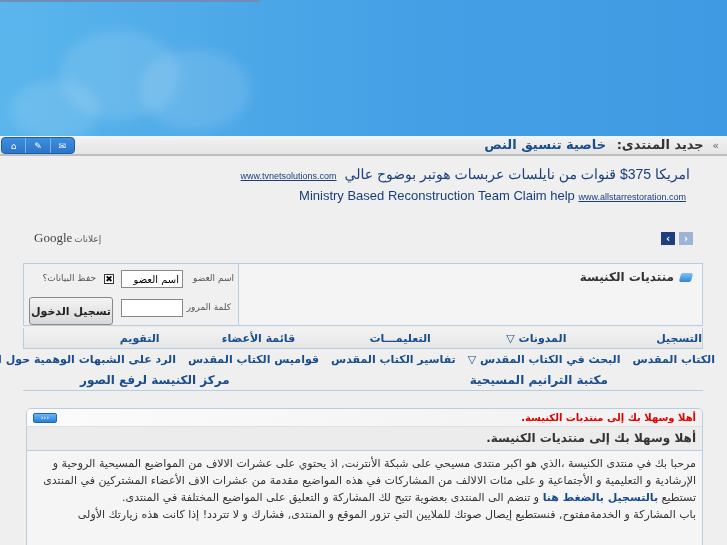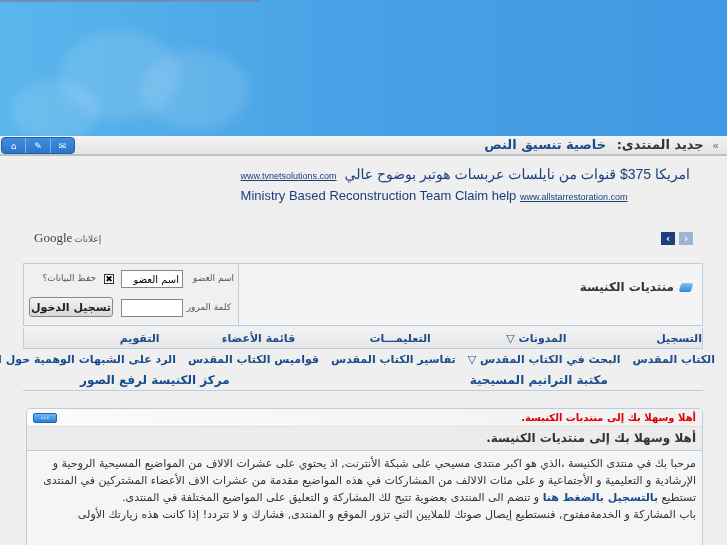--- a/index.html
+++ b/index.html
@@ -32,50 +32,50 @@
   .nav-icons .ic { flex: 1; display: flex; align-items: center; justify-content: center; color: #fff; font-size: 9px; border-right: 1px solid #7fb2e8; cursor: pointer; }
   .nav-icons .ic:last-child { border-right: none; }
   .newest {
     position: absolute; right: 8px; top: 1px; font-size: 13px; font-weight: bold; direction: rtl; color: #333;
   }
   .newest .lbl { color: #333; }
   .newest .link { color: #1a4d8c; margin-right: 6px; }
   .newest .arrow { color: #666; font-weight: normal; font-size: 11px; margin-left: 4px; }
 
   .ads {
-    position: absolute; right: 37px; top: 164px; direction: rtl; text-align: left;
+    position: absolute; right: 37px; top: 164px; direction: rtl; text-align: right;
   }
   .ad-line { font-size: 13px; color: #1a3e7a; height: 21px; line-height: 21px; white-space: nowrap; font-family: "Liberation Sans", sans-serif; }
   .ad-line .url { font-size: 9px; color: #1a3e7a; text-decoration: underline; margin-right: 4px; }
   .ad-line.big { font-size: 14px; }
   .google-ads { position: absolute; left: 34px; top: 230px; font-size: 13px; color: #444; font-family: "Liberation Serif", serif; }
   .google-ads .lbl { font-size: 9px; color: #555; font-family: "DejaVu Sans", sans-serif; margin-left: 2px; }
   .ad-nav { position: absolute; left: 661px; top: 232px; display: flex; gap: 4px; }
   .ad-nav div { width: 14px; height: 13px; display: flex; align-items: center; justify-content: center; color: #fff; font-size: 10px; font-weight: bold; cursor: pointer; }
   .ad-nav .prev { background: #1e3f7e; }
   .ad-nav .next { background: #9fb4d4; }
 
   .login-block {
     position: absolute; left: 23px; top: 263px; width: 680px; height: 63px;
     border: 1px solid #b8cde0; background: #f4f4f4;
   }
   .login-form {
     position: absolute; left: 0; top: 0; width: 215px; height: 61px;
     border-right: 1px solid #b8cde0; background: #f0f0f0;
   }
   .forum-title {
-    position: absolute; right: 10px; top: 16px; direction: rtl; font-size: 12px; font-weight: bold; color: #333;
+    position: absolute; right: 10px; top: 6px; direction: rtl; font-size: 12px; font-weight: bold; color: #333;
     display: flex; align-items: center; gap: 6px;
   }
   .forum-title .fico { width: 12px; height: 9px; background: linear-gradient(#7fc4f2, #2f86d6); border-radius: 2px; transform: skewX(-15deg); }
   .lf-label { position: absolute; font-size: 9px; color: #555; direction: rtl; }
   .lf-input { position: absolute; height: 18px; border: 1px solid #888; background: #fff; font-size: 10px; direction: rtl; padding: 0 3px; font-family: "DejaVu Sans", sans-serif; }
   .lf-check { position: absolute; width: 10px; height: 10px; border: 1px solid #333; background: #fff; font-size: 9px; line-height: 8px; text-align: center; font-weight: bold; }
   .lf-btn {
-    position: absolute; left: 5px; top: 33px; width: 84px; height: 20px;
+    position: absolute; left: 5px; top: 33px; width: 84px; height: 28px;
     border: 1px solid #888; border-radius: 3px; background: linear-gradient(#f4f4f4, #d8d8d8);
     font-size: 11px; font-weight: bold; color: #222; direction: rtl; font-family: "DejaVu Sans", sans-serif; cursor: pointer;
   }
 
   .menu1 {
     position: absolute; left: 23px; top: 328px; width: 680px; height: 21px;
     border: 1px solid #b8cde0; border-top: none; background: linear-gradient(#f2f2f2, #e6e6e6);
     display: flex; direction: rtl; align-items: center;
   }
   .menu1 .mi { flex: 1; text-align: right; font-size: 11px; font-weight: bold; color: #1a4d8c; cursor: pointer; }

